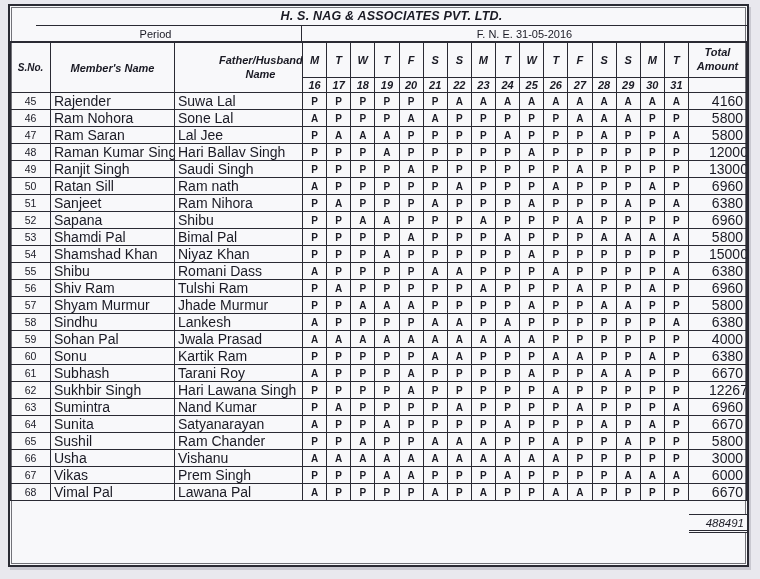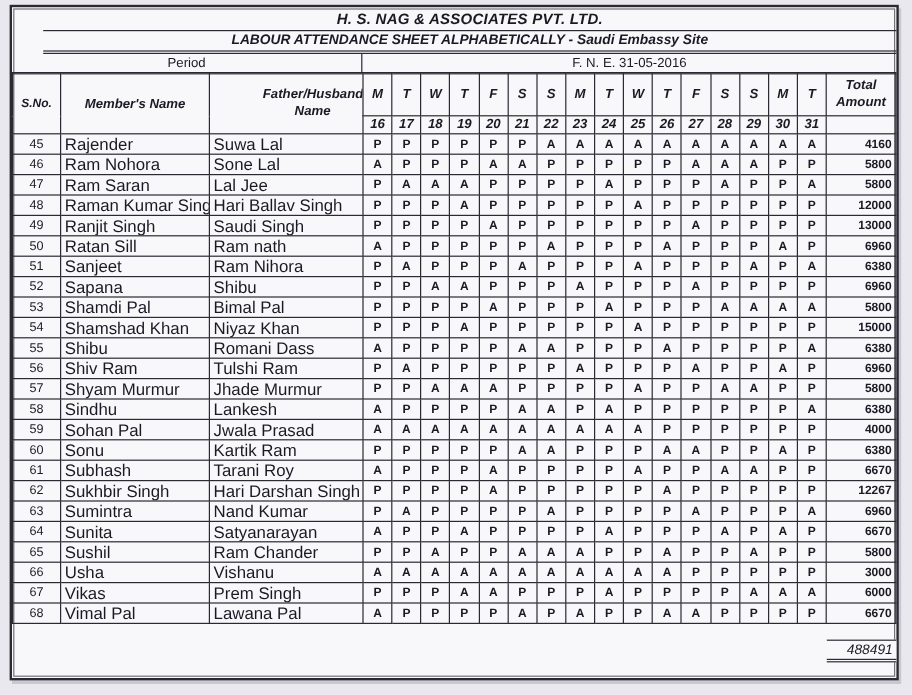--- a/index.html
+++ b/index.html
@@ -40,42 +40,39 @@
   thead tr.dow{height:35px;}
   thead tr.dates{height:15px;}
   th.c-sno{width:40px;font-size:10px;}
   th.c-member{width:124px;}
   th.c-father{width:128px;white-space:normal;line-height:1.25;padding-left:44px;}
   th.c-total{width:58px;white-space:normal;line-height:1.25;}
   tbody tr{height:17px;}
   td.sno{text-align:center;font-size:10.5px;}
   td.name{font-size:14px;padding-left:3px;text-align:left;}
   td.mark{text-align:center;font-weight:bold;font-size:10px;}
-  td.amt{text-align:right;font-size:10px;padding-right:3px;font-weight:bold;padding-left:20px;}
+  td.amt{text-align:right;font-size:14px;padding-right:3px;font-weight:normal;padding-left:20px;}
   .footer{position:relative;height:44px;}
   .grand-total{
     position:absolute;right:0;top:13px;width:58px;box-sizing:border-box;
     border-top:1px solid var(--line);border-bottom:3px double var(--line);
     text-align:right;font-weight:normal;font-style:italic;font-size:11.5px;
     padding:2px 3px 1px 3px;background:var(--paper);
   }
 </style>
 </head>
 <body>
 
 <div class="page">
   <div class="sheet">
 
     <div class="hrow company">
       <span>H. S. NAG &amp; ASSOCIATES PVT. LTD.</span>
     </div>
 
-    <div class="hrow title">
-      <span>LABOUR ATTENDANCE SHEET ALPHABETICALLY - Saudi Embassy Site</span>
-    </div>
 
     <div class="period">
       <div class="period-left">Period</div>
       <div class="period-right">F. N. E. 31-05-2016</div>
     </div>
 
     <table>
       <thead>
         <tr class="dow" id="dow-row">
           <th class="c-sno" rowspan="2">S.No.</th>
@@ -490,21 +487,21 @@
             <td class="mark">P</td>
             <td class="mark">A</td>
             <td class="mark">A</td>
             <td class="mark">P</td>
             <td class="mark">P</td>
             <td class="amt">6670</td>
           </tr>
           <tr>
             <td class="sno">62</td>
             <td class="name">Sukhbir Singh</td>
-            <td class="name">Hari Darshan Singh</td>
+            <td class="name">Hari Lawana Singh</td>
             <td class="mark">P</td>
             <td class="mark">P</td>
             <td class="mark">P</td>
             <td class="mark">P</td>
             <td class="mark">A</td>
             <td class="mark">P</td>
             <td class="mark">P</td>
             <td class="mark">P</td>
             <td class="mark">P</td>
             <td class="mark">P</td>

